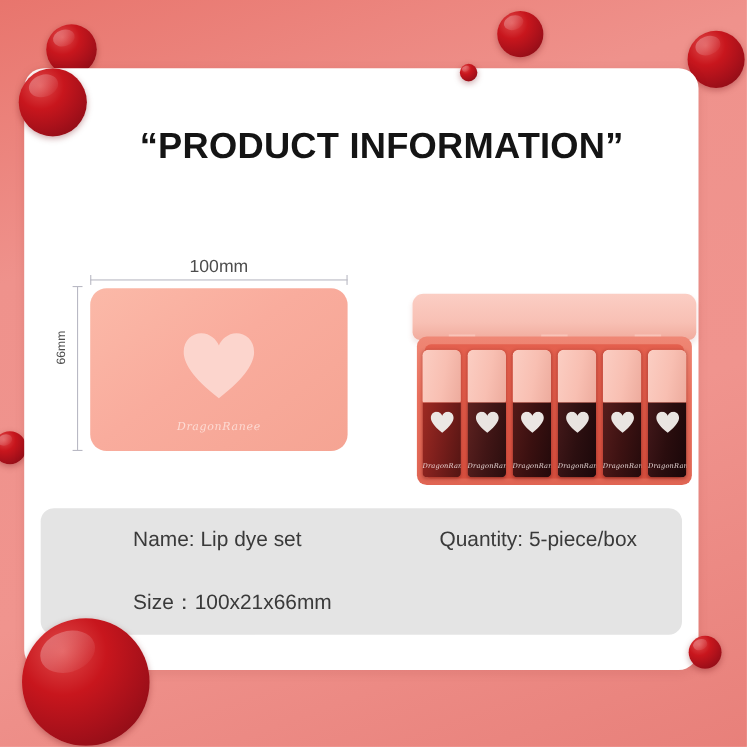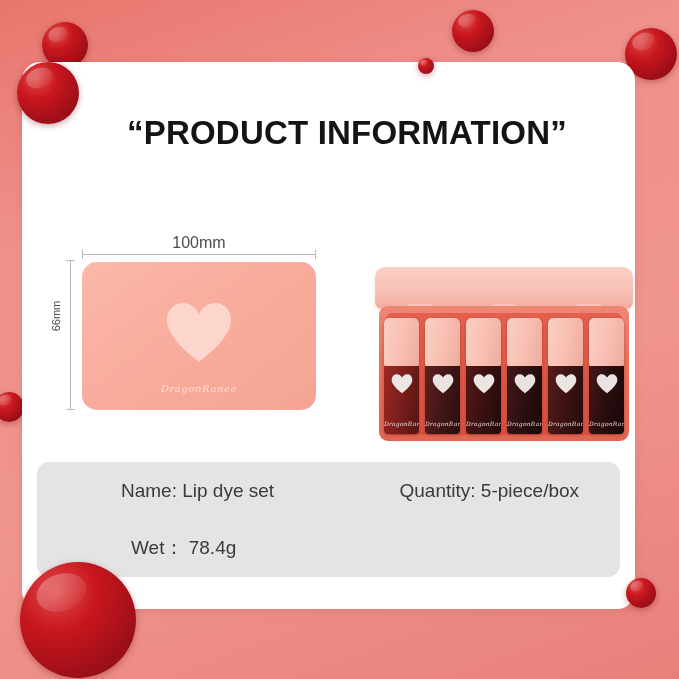--- a/index.html
+++ b/index.html
@@ -395,21 +395,21 @@
           </svg>
           <div class="tube-brand">DragonRanee</div>
         </div>
       </div>
     </div>
 
     <div class="spec-panel">
       <div class="spec-grid">
         <div class="spec-cell">Name: Lip dye set</div>
         <div class="spec-cell col2">Quantity: 5-piece/box</div>
-        <div class="spec-cell col2">Wet：  78.4g</div>
+        <div class="spec-cell">Size：100x21x66mm</div>
       </div>
     </div>
   </div>
 
   <div class="sphere" style="left:17px; top:62px; width:62px; height:62px; z-index:8;"></div>
   <div class="sphere" style="left:418px; top:58px; width:16px; height:16px; z-index:8;"></div>
   <div class="sphere" style="left:20px; top:562px; width:116px; height:116px; z-index:8;"></div>
   <div class="sphere" style="left:626px; top:578px; width:30px; height:30px; z-index:8;"></div>
 
 </div>

